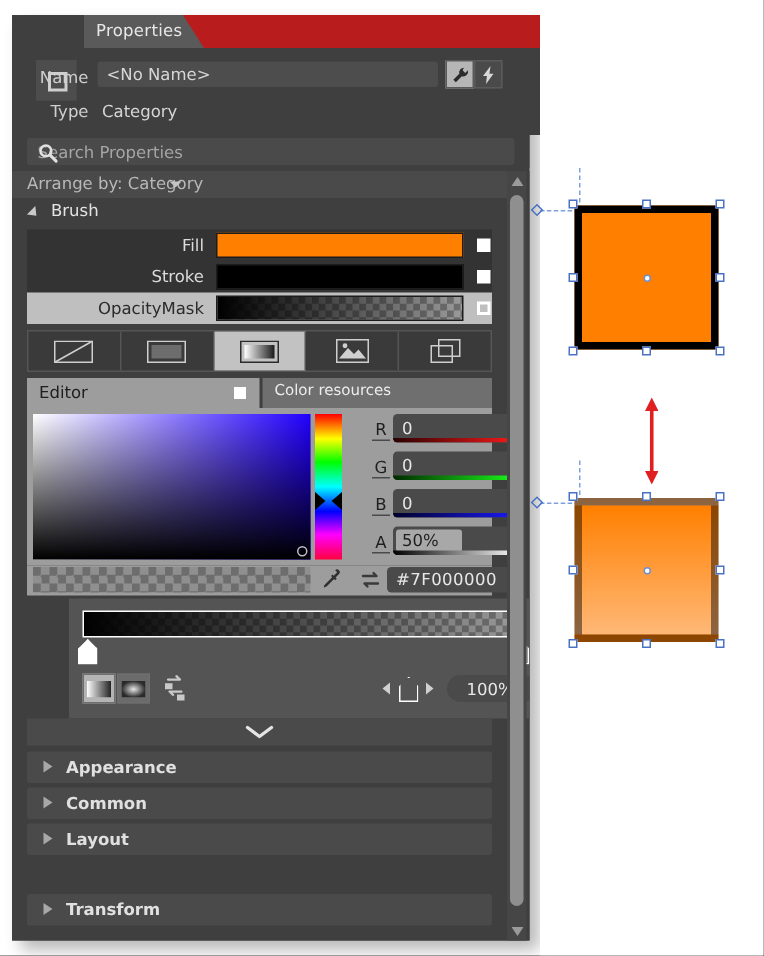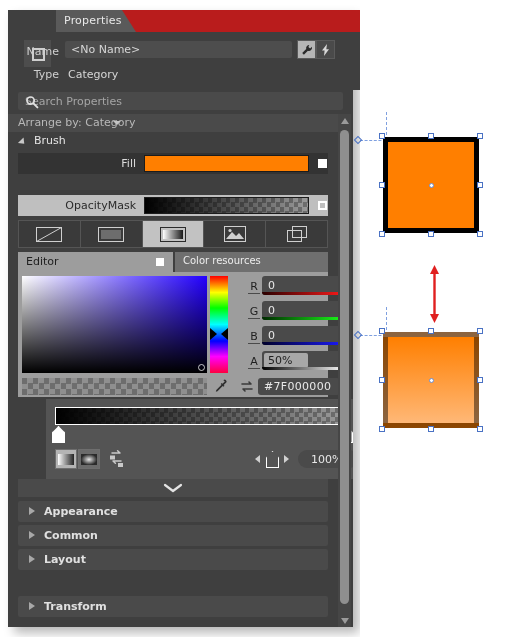--- a/index.html
+++ b/index.html
@@ -267,20 +267,25 @@
           <i class="tri"></i>
           <span>Brush</span>
         </div>
 
         <div class="brush-row" id="row-fill">
           <div class="rlbl">Fill</div>
           <div class="swatch" id="sw-fill"></div>
           <div class="chk"></div>
         </div>
 
+        <div class="brush-row" id="row-stroke">
+          <div class="rlbl">Stroke</div>
+          <div class="swatch" id="sw-stroke"></div>
+          <div class="chk"></div>
+        </div>
 
         <div class="brush-row" id="row-mask">
           <div class="rlbl">OpacityMask</div>
           <div class="swatch" id="sw-mask"></div>
           <div class="chk"></div>
         </div>
 
         <div id="btype">
           <div class="bt">
             <svg width="26" height="15" viewBox="0 0 26 15" aria-hidden="true">

